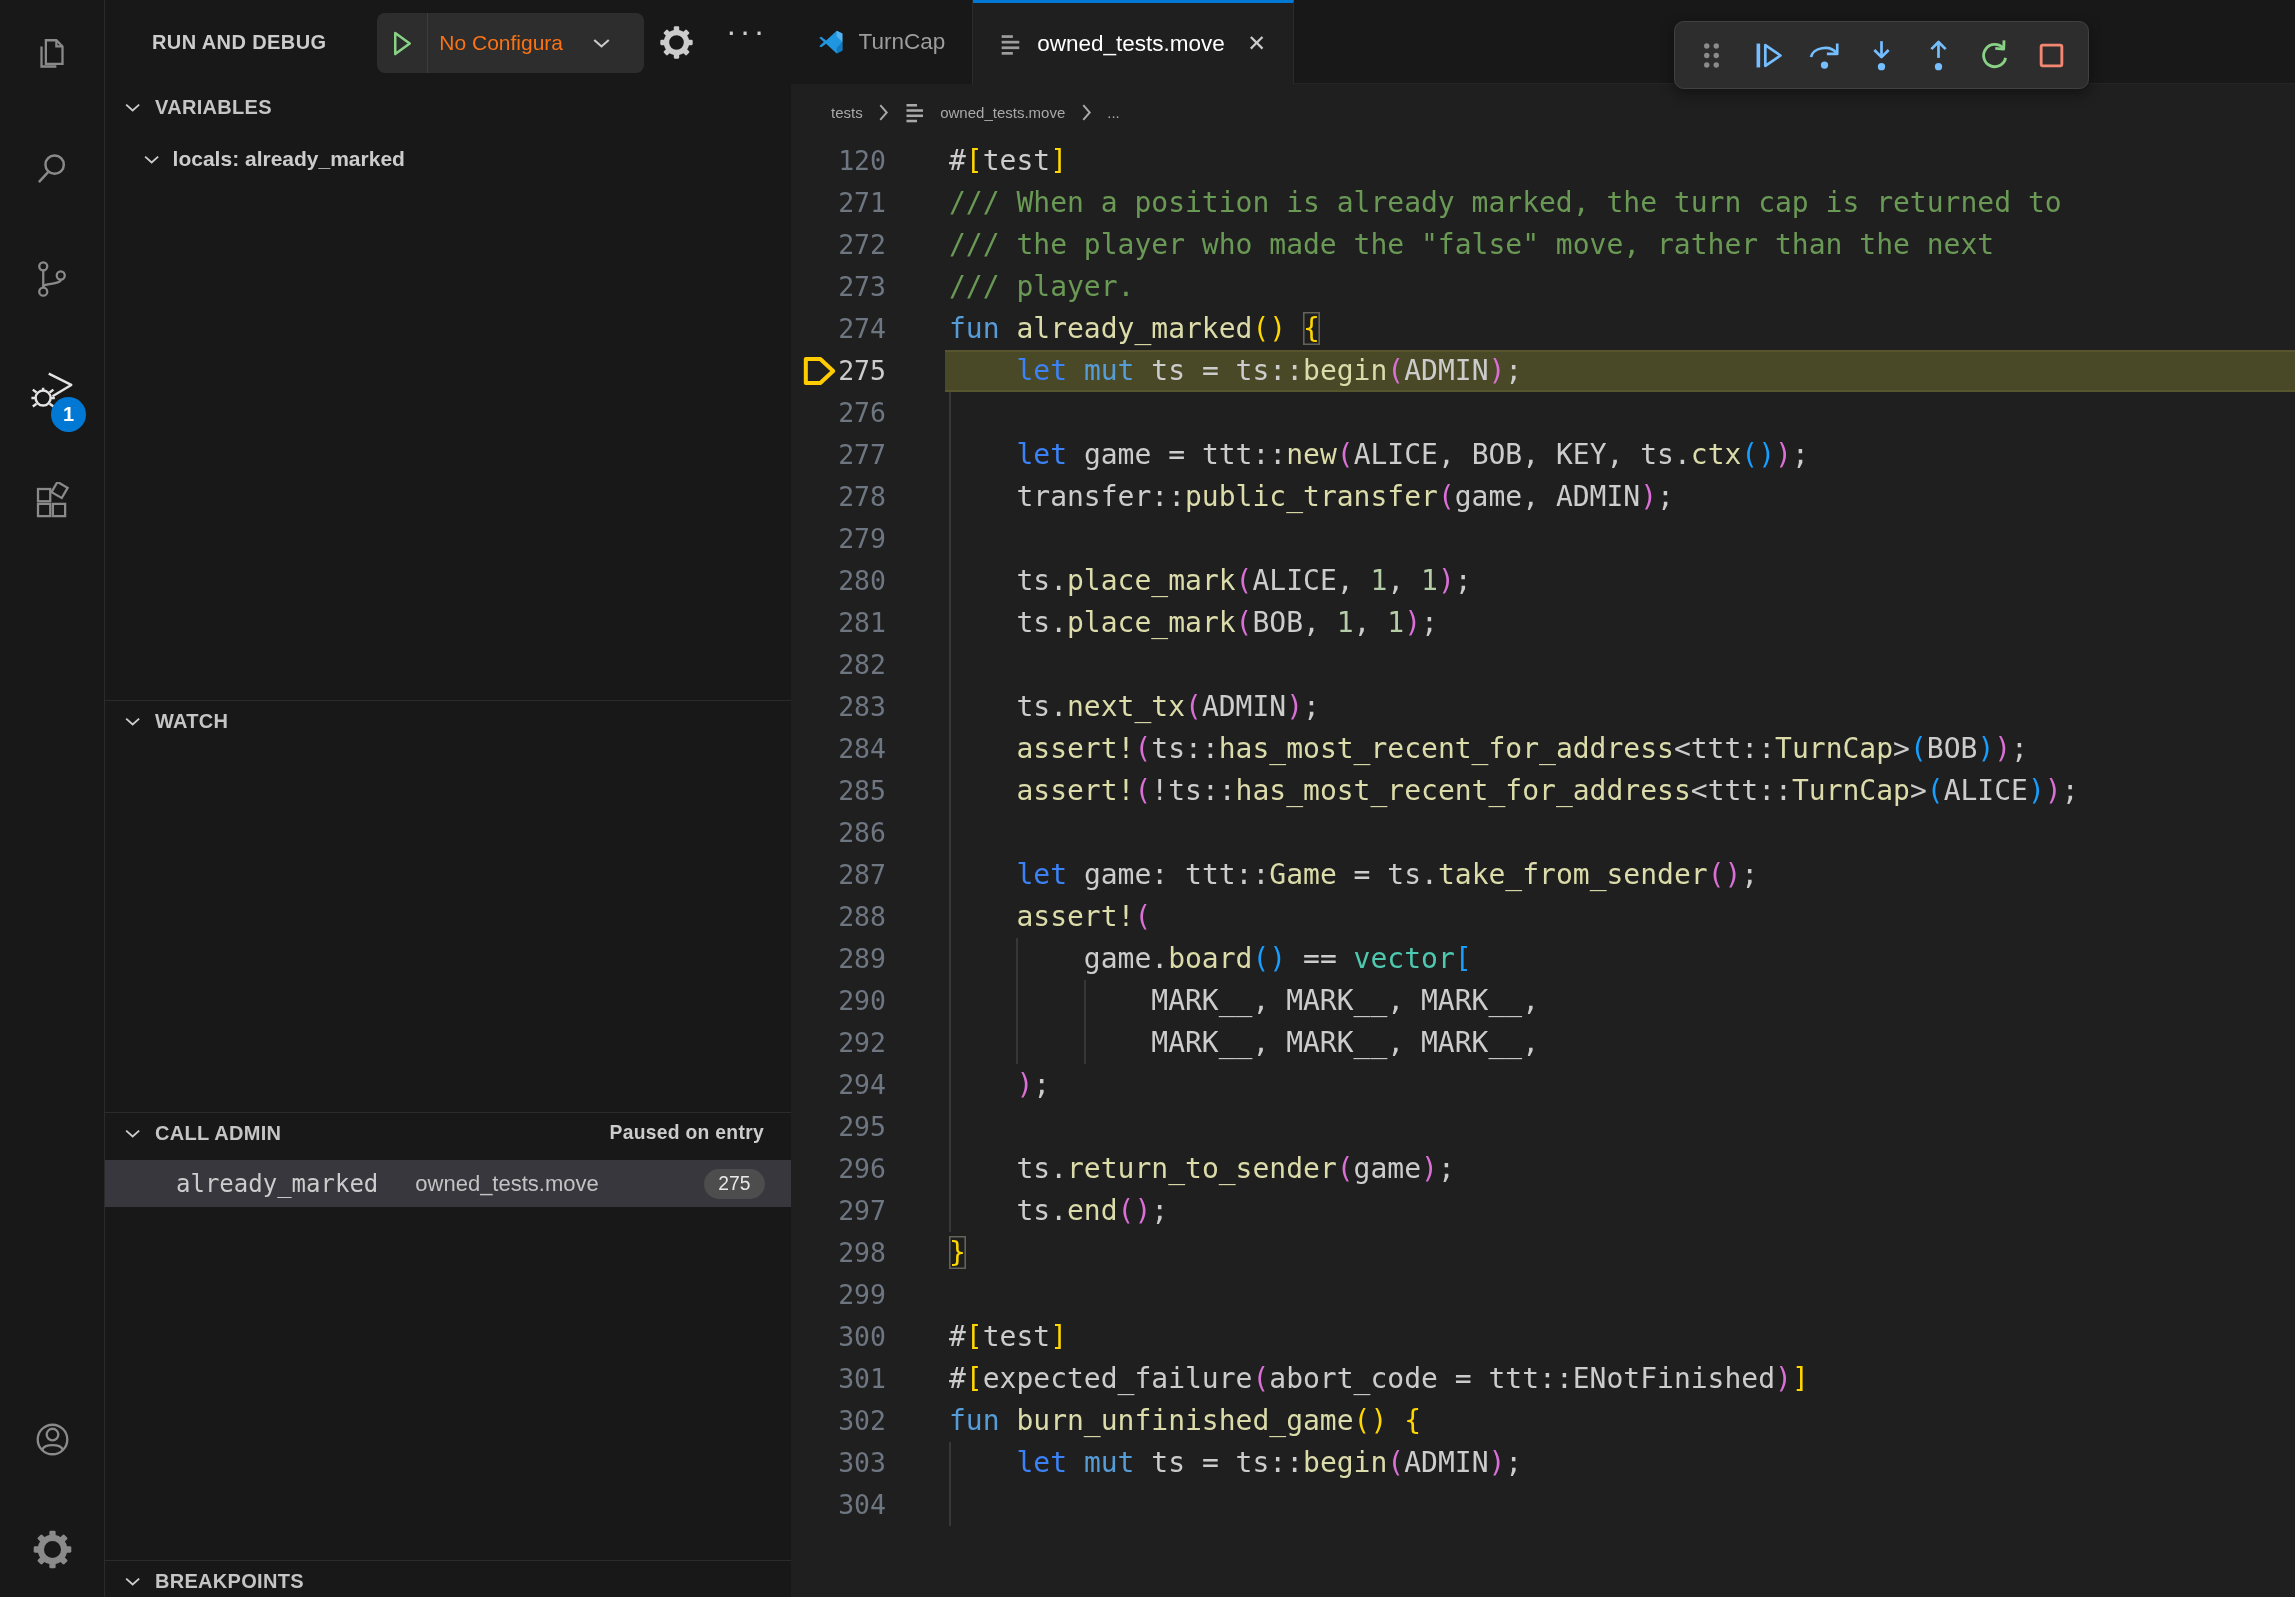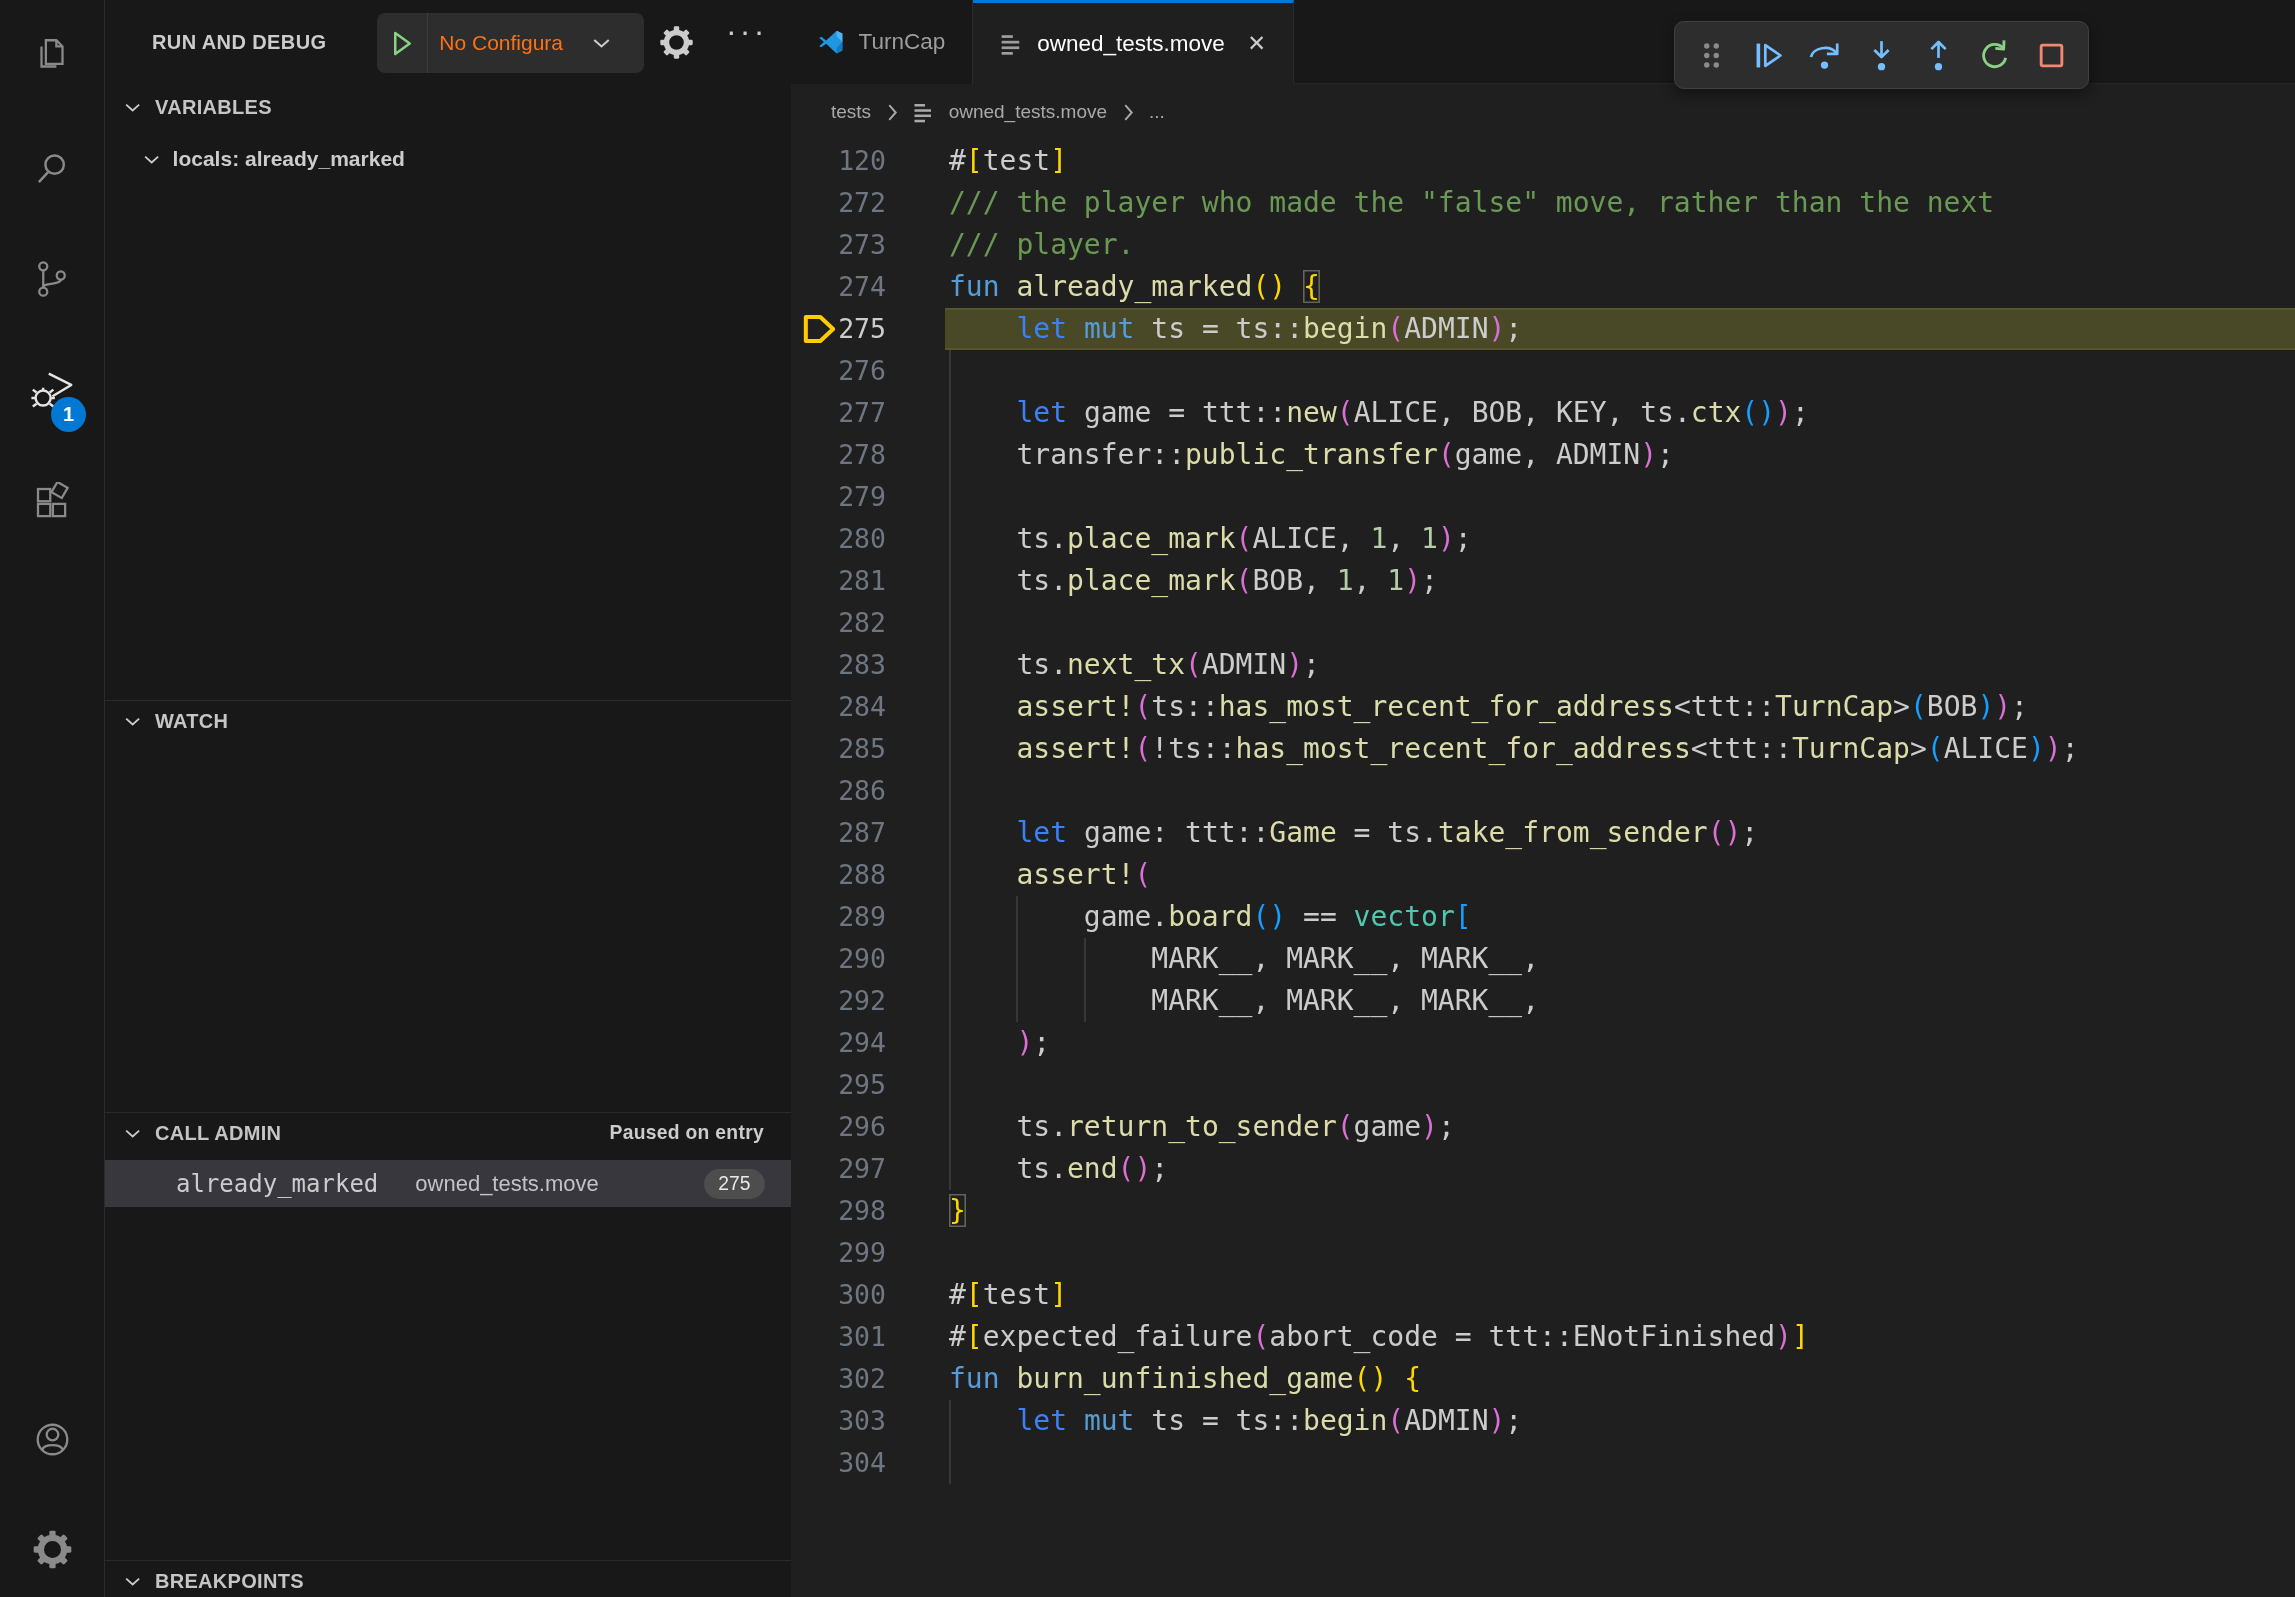--- a/index.html
+++ b/index.html
@@ -45,21 +45,21 @@
 
   
   .editor { position:absolute; left:791px; top:0; width:1504px; height:1597px; background:#1f1f1f; }
   .tabbar { position:absolute; left:0; top:0; width:100%; height:84px; background:#181818;
     border-bottom:0.8px solid #252525; display:flex; }
   .tab { height:84px; display:flex; align-items:center; gap:14.5px; padding:0 27px;
     font-size:22.5px; color:#9d9d9d; border-right:0.8px solid #2b2b2b; background:#181818; }
   .tab.active { background:#1f1f1f; color:#ffffff; border-top:3.2px solid #0078d4; height:84px; }
   .tab .close { color:#cccccc; font-size:22.5px; margin-left:8px; }
   .breadcrumbs { position:absolute; left:0; top:84px; width:100%; height:56px; display:flex;
-    align-items:center; gap:14.5px; padding-left:40px; color:#a9a9a9; font-size:19px; background:#1f1f1f; }
+    align-items:center; gap:14.5px; padding-left:40px; color:#a9a9a9; font-size:15px; background:#1f1f1f; }
 
   .dtoolbar { position:absolute; left:883px; top:21px; width:415px; height:68px; background:#2d2d2e;
     border:0.8px solid #414141; border-radius:9.7px; display:flex; align-items:center;
     padding:0 11.3px; gap:6.4px; z-index:9; box-shadow:0 4.8px 13px rgba(0,0,0,.4); }
   .dbtn { width:51px; height:51px; display:flex; align-items:center; justify-content:center; border-radius:6.4px; }
 
   
   .code { position:absolute; left:0; top:140px; width:100%; }
   .line { position:relative; height:42px; font-family:"DejaVu Sans Mono", monospace;
     font-size:28px; line-height:42px; white-space:pre; }
@@ -366,20 +366,21 @@
     <span>
       <svg width="13" height="21" viewBox="0 0 16 26" fill="none" stroke="#a9a9a9" stroke-width="2.4">
           <path d="M4 4 L12 13 L4 22"></path>
         </svg>
     </span>
     <span>...</span>
   </div>
 
   <div class="code">
       <div class="line"><span class="ln">120</span><span class="content"><span class="t-pl">#</span><span class="t-b1">[</span><span class="t-pl">test</span><span class="t-b1">]</span></span></div>
+      <div class="line"><span class="ln">271</span><span class="content"><span class="t-cm">/// When a position is already marked, the turn cap is returned to</span></span></div>
       <div class="line"><span class="ln">272</span><span class="content"><span class="t-cm">/// the player who made the "false" move, rather than the next</span></span></div>
       <div class="line"><span class="ln">273</span><span class="content"><span class="t-cm">/// player.</span></span></div>
       <div class="line"><span class="ln">274</span><span class="content"><span class="t-kw">fun</span><span class="t-pl"> </span><span class="t-fn">already_marked</span><span class="t-b1">(</span><span class="t-b1">)</span><span class="t-pl"> </span><span class="t-match">{</span></span></div>
       <div class="line current"><div class="line-bg"></div><span class="gut-marker"><svg width="37" height="34" viewBox="0 0 46 42">
             <path d="M6 6 H24 L40 21 L24 36 H6 Z" fill="none" stroke="#ffcc00" stroke-width="5" stroke-linejoin="round"></path>
           </svg></span><span class="ln">275</span><span class="content"><span class="t-pl">    </span><span class="t-ctl">let</span><span class="t-pl"> </span><span class="t-kw">mut</span><span class="t-pl"> </span><span class="t-pl">ts</span><span class="t-pl"> = </span><span class="t-pl">ts</span><span class="t-pl">::</span><span class="t-fn">begin</span><span class="t-b2">(</span><span class="t-pl">ADMIN</span><span class="t-b2">)</span><span class="t-pl">;</span></span></div>
       <div class="line"><div class="guide" style="left: 158px;"></div><span class="ln">276</span><span class="content"></span></div>
       <div class="line"><div class="guide" style="left: 158px;"></div><span class="ln">277</span><span class="content"><span class="t-pl">    </span><span class="t-ctl">let</span><span class="t-pl"> </span><span class="t-pl">game</span><span class="t-pl"> = </span><span class="t-pl">ttt</span><span class="t-pl">::</span><span class="t-fn">new</span><span class="t-b2">(</span><span class="t-pl">ALICE, BOB, KEY, </span><span class="t-pl">ts</span><span class="t-pl">.</span><span class="t-fn">ctx</span><span class="t-b3">(</span><span class="t-b3">)</span><span class="t-b2">)</span><span class="t-pl">;</span></span></div>
       <div class="line"><div class="guide" style="left: 158px;"></div><span class="ln">278</span><span class="content"><span class="t-pl">    </span><span class="t-pl">transfer</span><span class="t-pl">::</span><span class="t-fn">public_transfer</span><span class="t-b2">(</span><span class="t-pl">game, ADMIN</span><span class="t-b2">)</span><span class="t-pl">;</span></span></div>
       <div class="line"><div class="guide" style="left: 158px;"></div><span class="ln">279</span><span class="content"></span></div>

